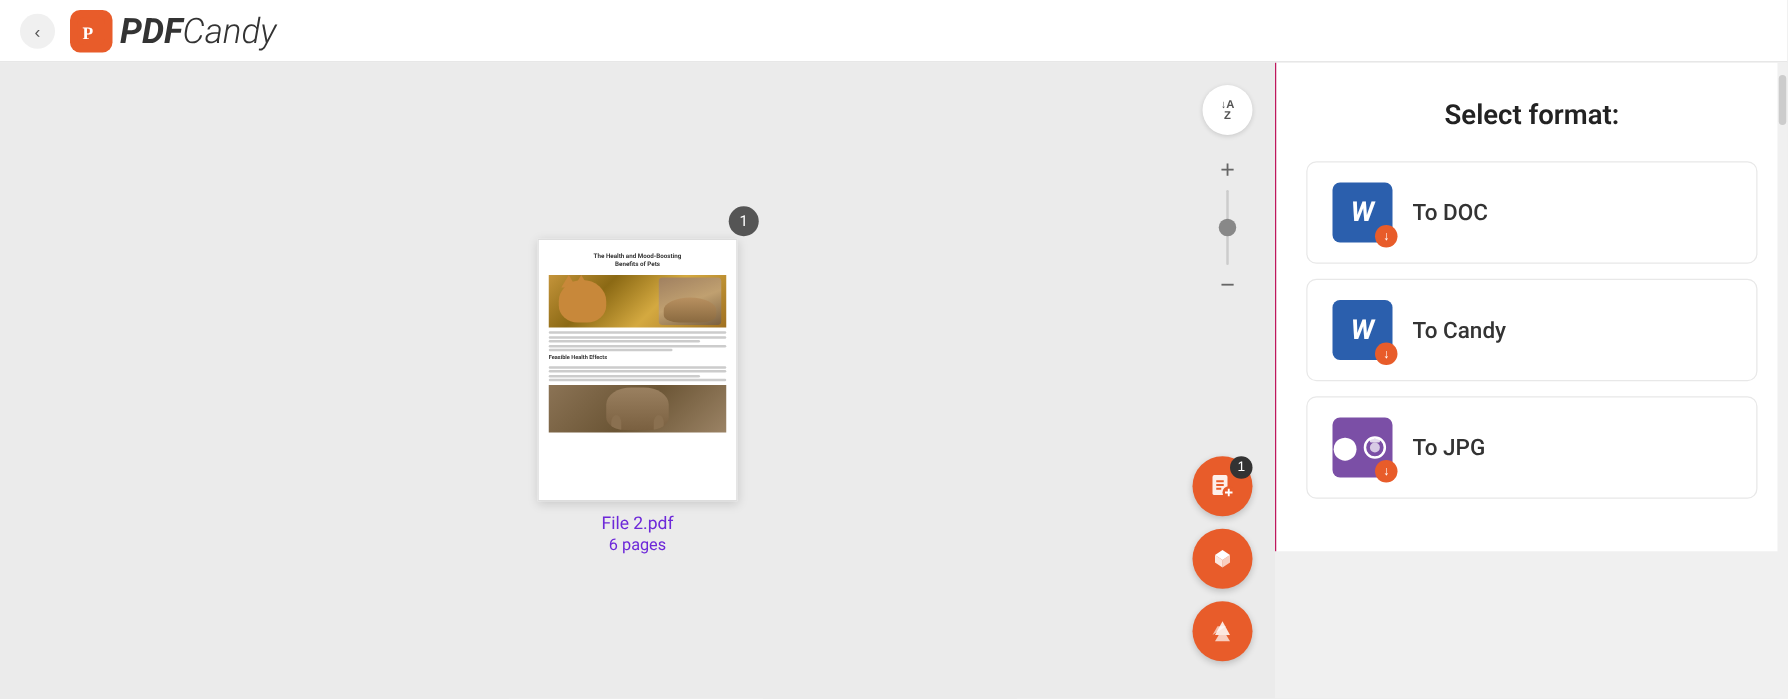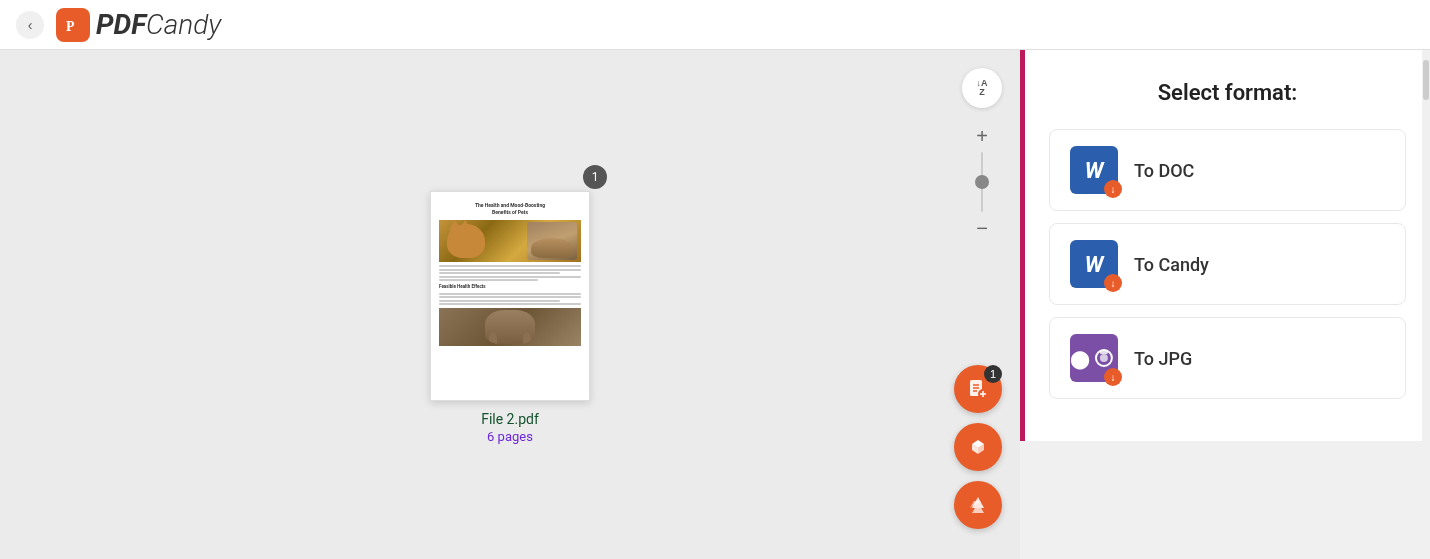--- a/index.html
+++ b/index.html
@@ -295,35 +295,35 @@
       width: 100%;
       height: 38px;
       background: linear-gradient(135deg, #8b7355 0%, #6b5535 50%, #9b8365 100%);
       margin-top: 3px;
       position: relative;
       overflow: hidden;
     }
 
     .file-name {
       font-size: 14px;
-      color: #14532d;
+      color: #6d28d9;
       text-align: left;
     }
     .file-pages {
       font-size: 13px;
       color: #6d28d9;
       text-align: center;
       margin-top: 2px;
     }
 
     
     .right-panel {
       width: 410px;
       background: #fff;
-      border-left: 5px solid #be185d;
+      border-left: 1px solid #be185d;
       padding: 30px 24px;
       flex-shrink: 0;
       overflow-y: auto;
     }
 
     .select-format-title {
       font-size: 22px;
       font-weight: 600;
       color: #222;
       margin-bottom: 24px;

